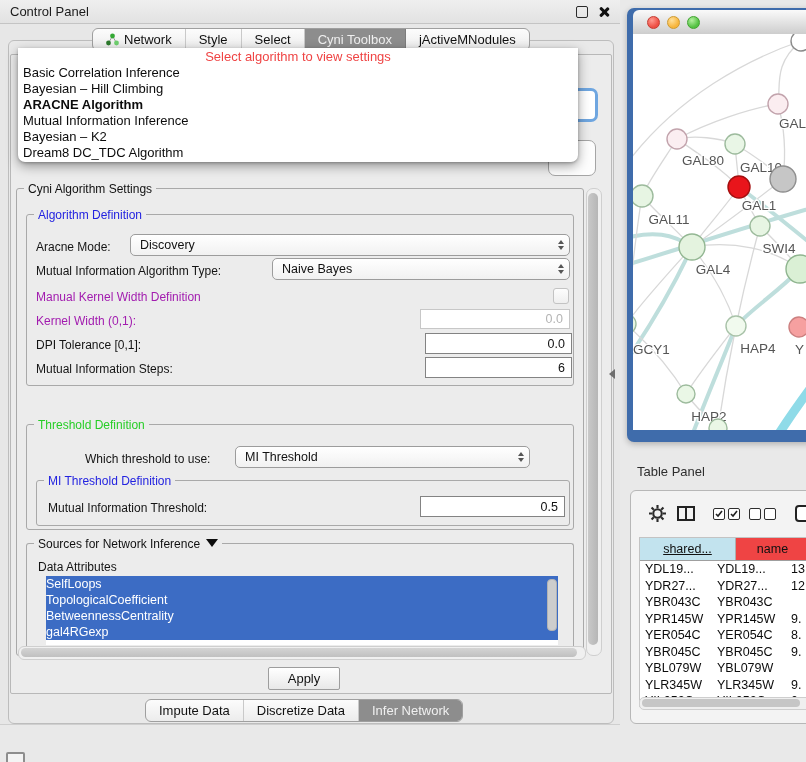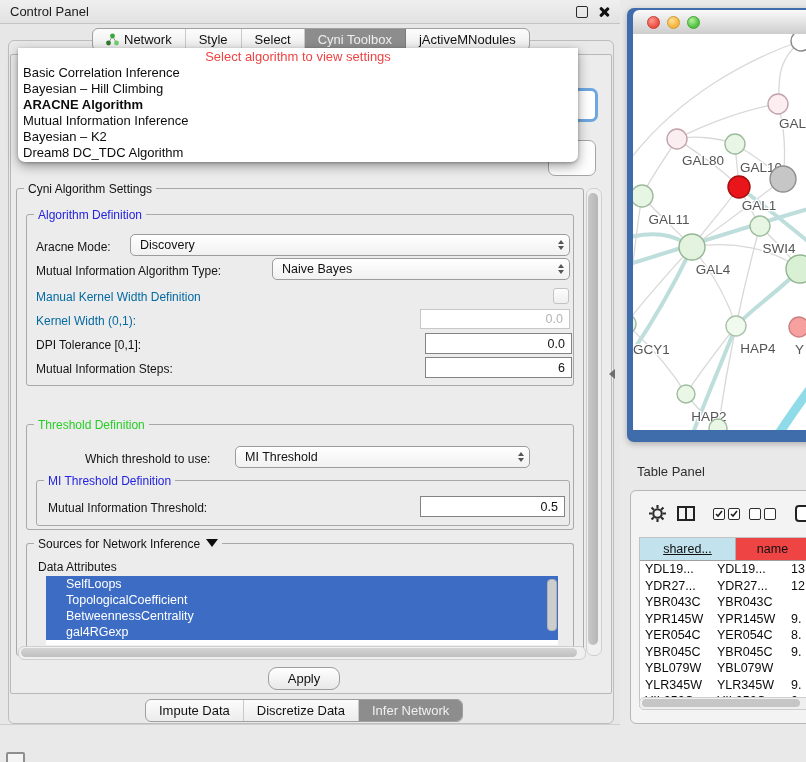--- a/index.html
+++ b/index.html
@@ -35,46 +35,46 @@
   .algo-item{font-size:13px;color:#0c0c0c;height:16px;line-height:16px;padding-left:5px;white-space:nowrap}
   .algo-item.sel{font-weight:bold}
   
   #peek-combo{left:556px;top:88px;width:36px;height:28px;border:3px solid #6fa6e0;border-radius:7px;background:#fff;z-index:10}
   #peek-panel{left:548px;top:140px;width:46px;height:34px;border:1px solid #a5a5a5;border-radius:7px;background:#fdfdfd;z-index:10}
   
   .grp{position:absolute;border:1px solid #a9a9a9;border-radius:3px}
   .grp-ttl{position:absolute;top:-7px;left:7px;background:#ececec;padding:0 4px;font-size:12px;color:#111;white-space:nowrap}
   .grp-ttl.blue{color:#2323e0}.grp-ttl.green{color:#27ce27}
   .lbl{position:absolute;font-size:12px;font-weight:normal;color:#141414;white-space:nowrap}
-  .lbl.dis{color:#0369a1}
+  .lbl.dis{color:#a21caf}
   .combo{position:absolute;display:flex;align-items:center;background:linear-gradient(#ffffff,#f1f1f1);
       border:1px solid #9c9c9c;border-radius:5px;font-size:12.5px;color:#111;padding-left:9px;box-sizing:border-box}
   .spin{margin-left:auto;margin-right:5px;display:flex;flex-direction:column;align-items:center;gap:2px}
   .spin i{width:0;height:0;border-left:3.5px solid transparent;border-right:3.5px solid transparent}
   .spin .up{border-bottom:4px solid #555}.spin .dn{border-top:4px solid #555}
   .tfield{position:absolute;background:#fff;border:1px solid #838383;font-size:12.5px;color:#111;
       text-align:right;padding:0 6px;box-sizing:border-box;display:flex;align-items:center;justify-content:flex-end}
   .tfield.dis{border-color:#c7c7c7;color:#b4b4b4}
   .chk{position:absolute;width:14px;height:14px;border:1px solid #c3c3c3;border-radius:3px;background:linear-gradient(#fdfdfd,#efefef)}
   .tri-right{display:inline-block;width:0;height:0;border-top:6px solid transparent;border-bottom:6px solid transparent;
       border-left:8px solid #0c0c0c;vertical-align:-2px;margin-left:6px}
   .tri-down{display:inline-block;width:0;height:0;border-left:6px solid transparent;border-right:6px solid transparent;
       border-top:8px solid #0c0c0c;vertical-align:1px;margin-left:6px}
   
   #attr-list{left:46px;top:576px;width:512px;height:69px;background:#fff;overflow:hidden}
-  .attr-item{height:16px;line-height:16px;background:#3c6cc4;color:#fff;font-size:12.5px;padding-left:20px;width:593px;box-sizing:border-box}
+  .attr-item{height:16px;line-height:16px;background:#3c6cc4;color:#fff;font-size:12.5px;padding-left:0;width:593px;box-sizing:border-box}
   #attr-vscroll{position:absolute;right:1px;top:3px;width:8px;height:50px;background:#cdcdcd;border-radius:4px;border:1px solid #b3b3b3}
   
   #settings-vscroll{left:586px;top:188px;width:14px;height:466px;background:#f0f0f0;border:1px solid #cfcfcf;border-radius:7px}
   #settings-vthumb{position:absolute;left:1px;top:4px;width:10px;height:452px;background:linear-gradient(90deg,#c9c9c9,#b6b6b6);border-radius:5px}
   #settings-hscroll{left:18px;top:646px;width:566px;height:12px;background:#f0f0f0;border:1px solid #cfcfcf;border-radius:6px}
   #settings-hthumb{position:absolute;left:2px;top:1px;width:556px;height:9px;background:linear-gradient(#d4d4d4,#c0c0c0);border-radius:5px}
   
   #apply-btn{left:268px;top:667px;width:70px;height:21px;background:linear-gradient(#ffffff,#e8e8e8);
-      border:1px solid #9d9d9d;border-radius:9px;font-size:13px;color:#111;display:flex;align-items:center;justify-content:center}
+      border:1px solid #9d9d9d;border-radius:2px;font-size:13px;color:#111;display:flex;align-items:center;justify-content:center}
   
   #splitter-arrow{left:609px;top:369px;width:0;height:0;border-top:5px solid transparent;border-bottom:5px solid transparent;border-right:6px solid #6e6e6e}
   
   #float-corner{left:6px;top:752px;width:15px;height:15px;border:2px solid #8e8e8e;border-radius:2px;background:#f4f4f4}
   
   #net-win{left:627px;top:8px;width:185px;height:434px;background:#3f6cab;border-radius:7px 0 0 7px;
       box-shadow:0 2px 6px rgba(0,0,0,.25)}
   #net-title{position:absolute;left:6px;top:2px;right:0;height:24px;background:linear-gradient(#fafafa,#cdcdcd);
       border-bottom:1px solid #999;border-top-left-radius:6px;display:flex;align-items:center;padding-left:14px;gap:7px}
   .tl{width:13px;height:13px;border-radius:50%;box-sizing:border-box}

